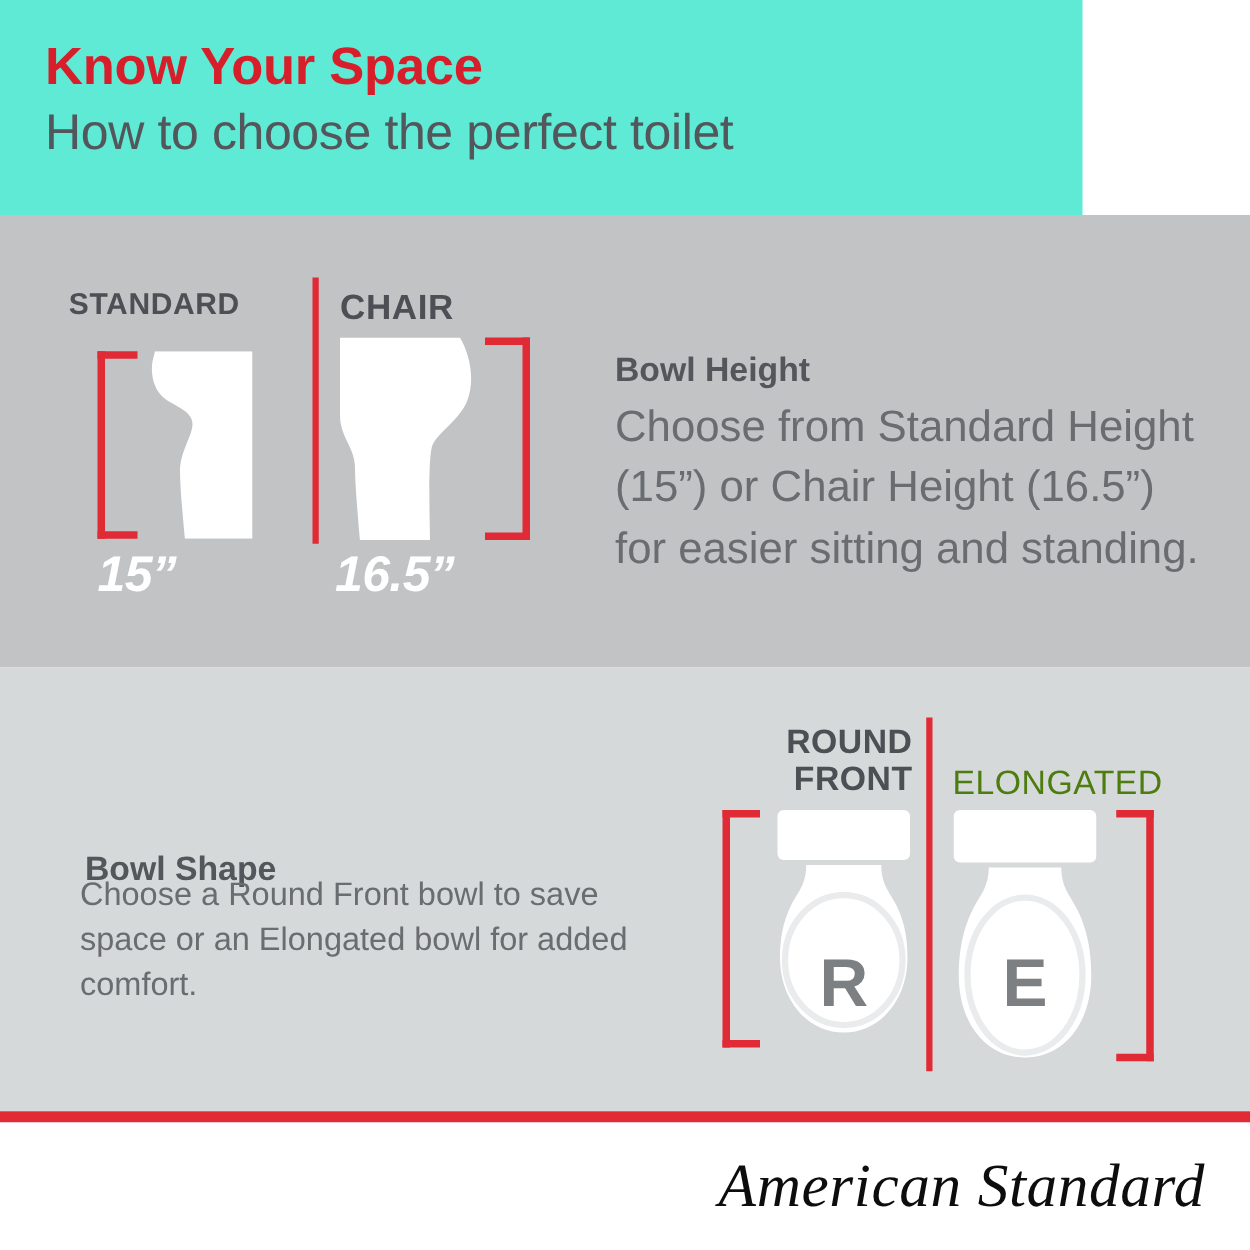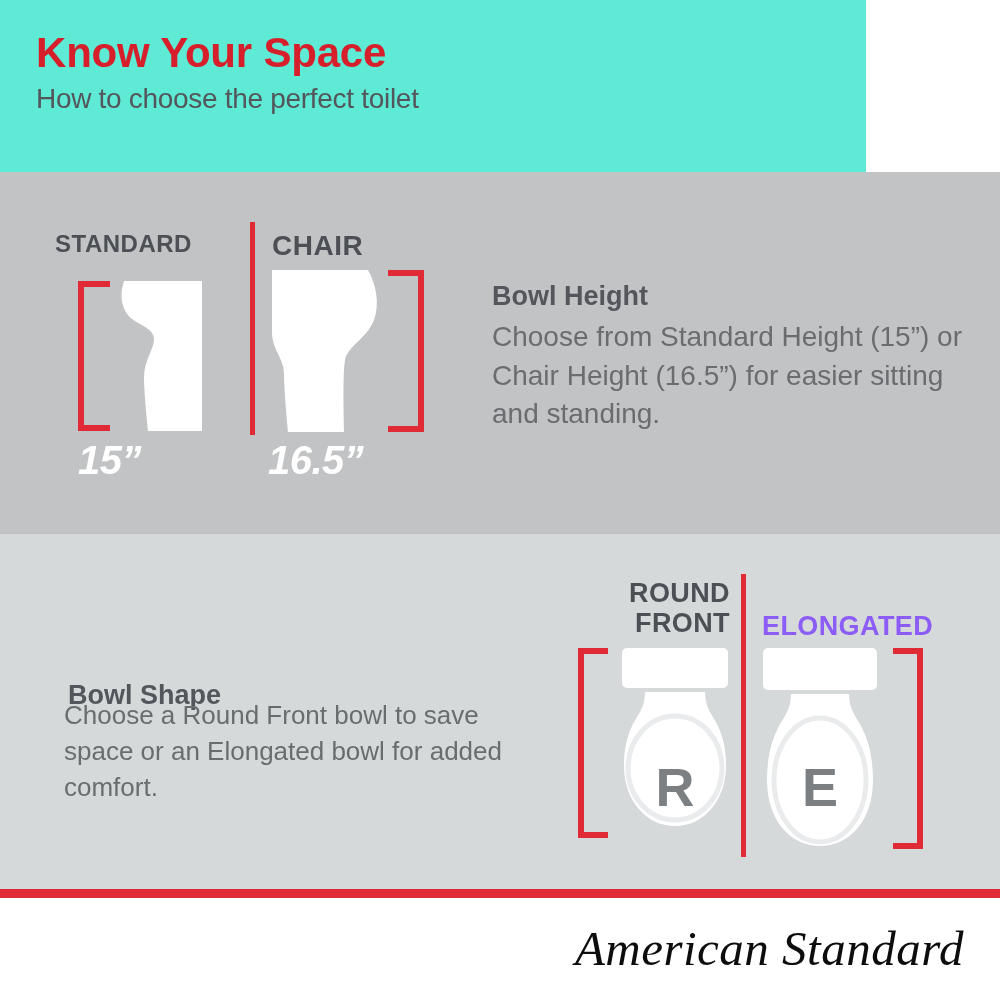--- a/index.html
+++ b/index.html
@@ -14,21 +14,21 @@
 
   
   .header { position:absolute; left:0; top:0; width:866px; height:172px; background:#5eead4; }
   .title {
     position:absolute; left:36px; top:32px;
     font-size:42px; font-weight:bold; color:#d71f2b;
     letter-spacing:-0.2px; line-height:1;
   }
   .subtitle {
     position:absolute; left:36px; top:84px;
-    font-size:28px; font-weight:300; color:#53565a;
+    font-size:40px; font-weight:300; color:#53565a;
     letter-spacing:-0.3px; line-height:1.1;
   }
 
   
   .band1 { position:absolute; left:0; top:172px; width:1000px; height:362px; background:#c1c3c5; }
 
   .lbl-standard {
     position:absolute; left:55px; top:230px;
     font-size:24px; font-weight:bold; color:#4c5055;
     letter-spacing:0.5px;
@@ -82,32 +82,32 @@
     position:absolute; left:64px; top:698px; width:470px;
     font-size:26px; font-weight:300; color:#6a6d70; line-height:1.38;
   }
 
   .height-heading {
     position:absolute; left:492px; top:281px;
     font-size:27px; font-weight:bold; color:#53565a;
   }
   .height-body {
     position:absolute; left:492px; top:318px; width:470px;
-    font-size:28px; font-weight:300; color:#6a6d70; line-height:1.38;
+    font-size:35px; font-weight:300; color:#6a6d70; line-height:1.38;
   }
 
   .lbl-roundfront {
     position:absolute; left:565px; top:578px; width:165px;
     text-align:right;
     font-size:27px; font-weight:bold; color:#4c5055;
     letter-spacing:0.4px; line-height:1.12;
   }
   .lbl-elongated {
     position:absolute; left:762px; top:611px;
-    font-size:27px; font-weight:bold; color:#8b5cf6;
+    font-size:27px; font-weight:normal; color:#4d7c0f;
     letter-spacing:0.4px; line-height:1.12;
   }
 
   .v-divider-2 {
     position:absolute; left:741px; top:574px;
     width:5px; height:283px; background:#e02b36;
   }
 
   #brk-round     { left:578px; top:648px; width:30px; height:190px; }
   #brk-elongated { left:893px; top:648px; width:30px; height:201px; }

